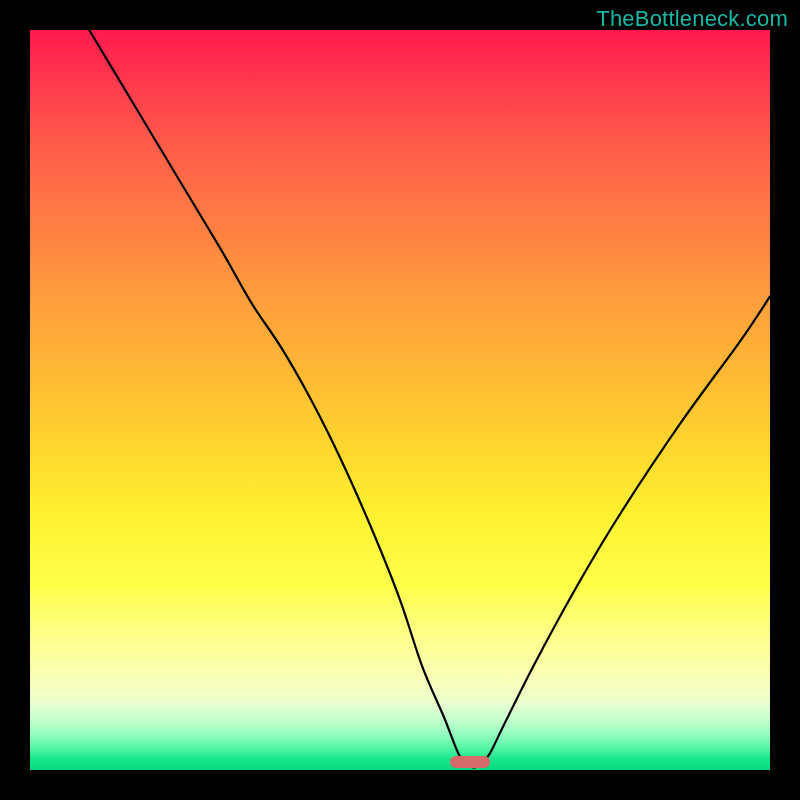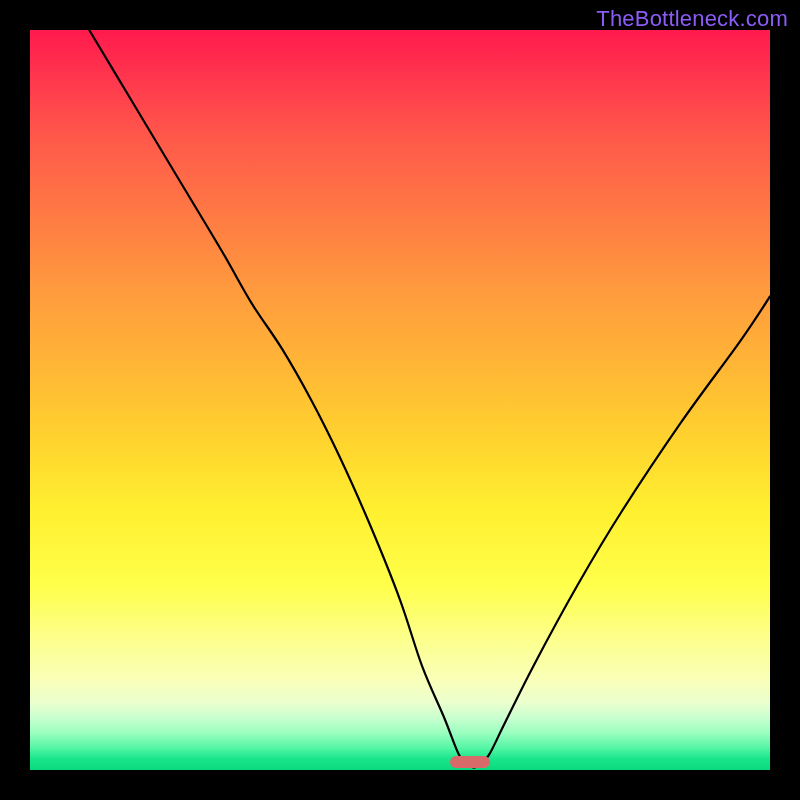--- a/index.html
+++ b/index.html
@@ -54,21 +54,21 @@
   }
   .marker {
     position: absolute;
     background: #d86a6a;
     border-radius: 6px;
   }
   .watermark {
     position: absolute;
     top: 6px;
     right: 12px;
-    color: #8b5cf6;
+    color: #14b8a6;
     font-size: 22px;
     font-weight: 500;
     letter-spacing: 0.2px;
     user-select: none;
   }
 </style>
 </head>
 <body>
 
 <div class="frame">

